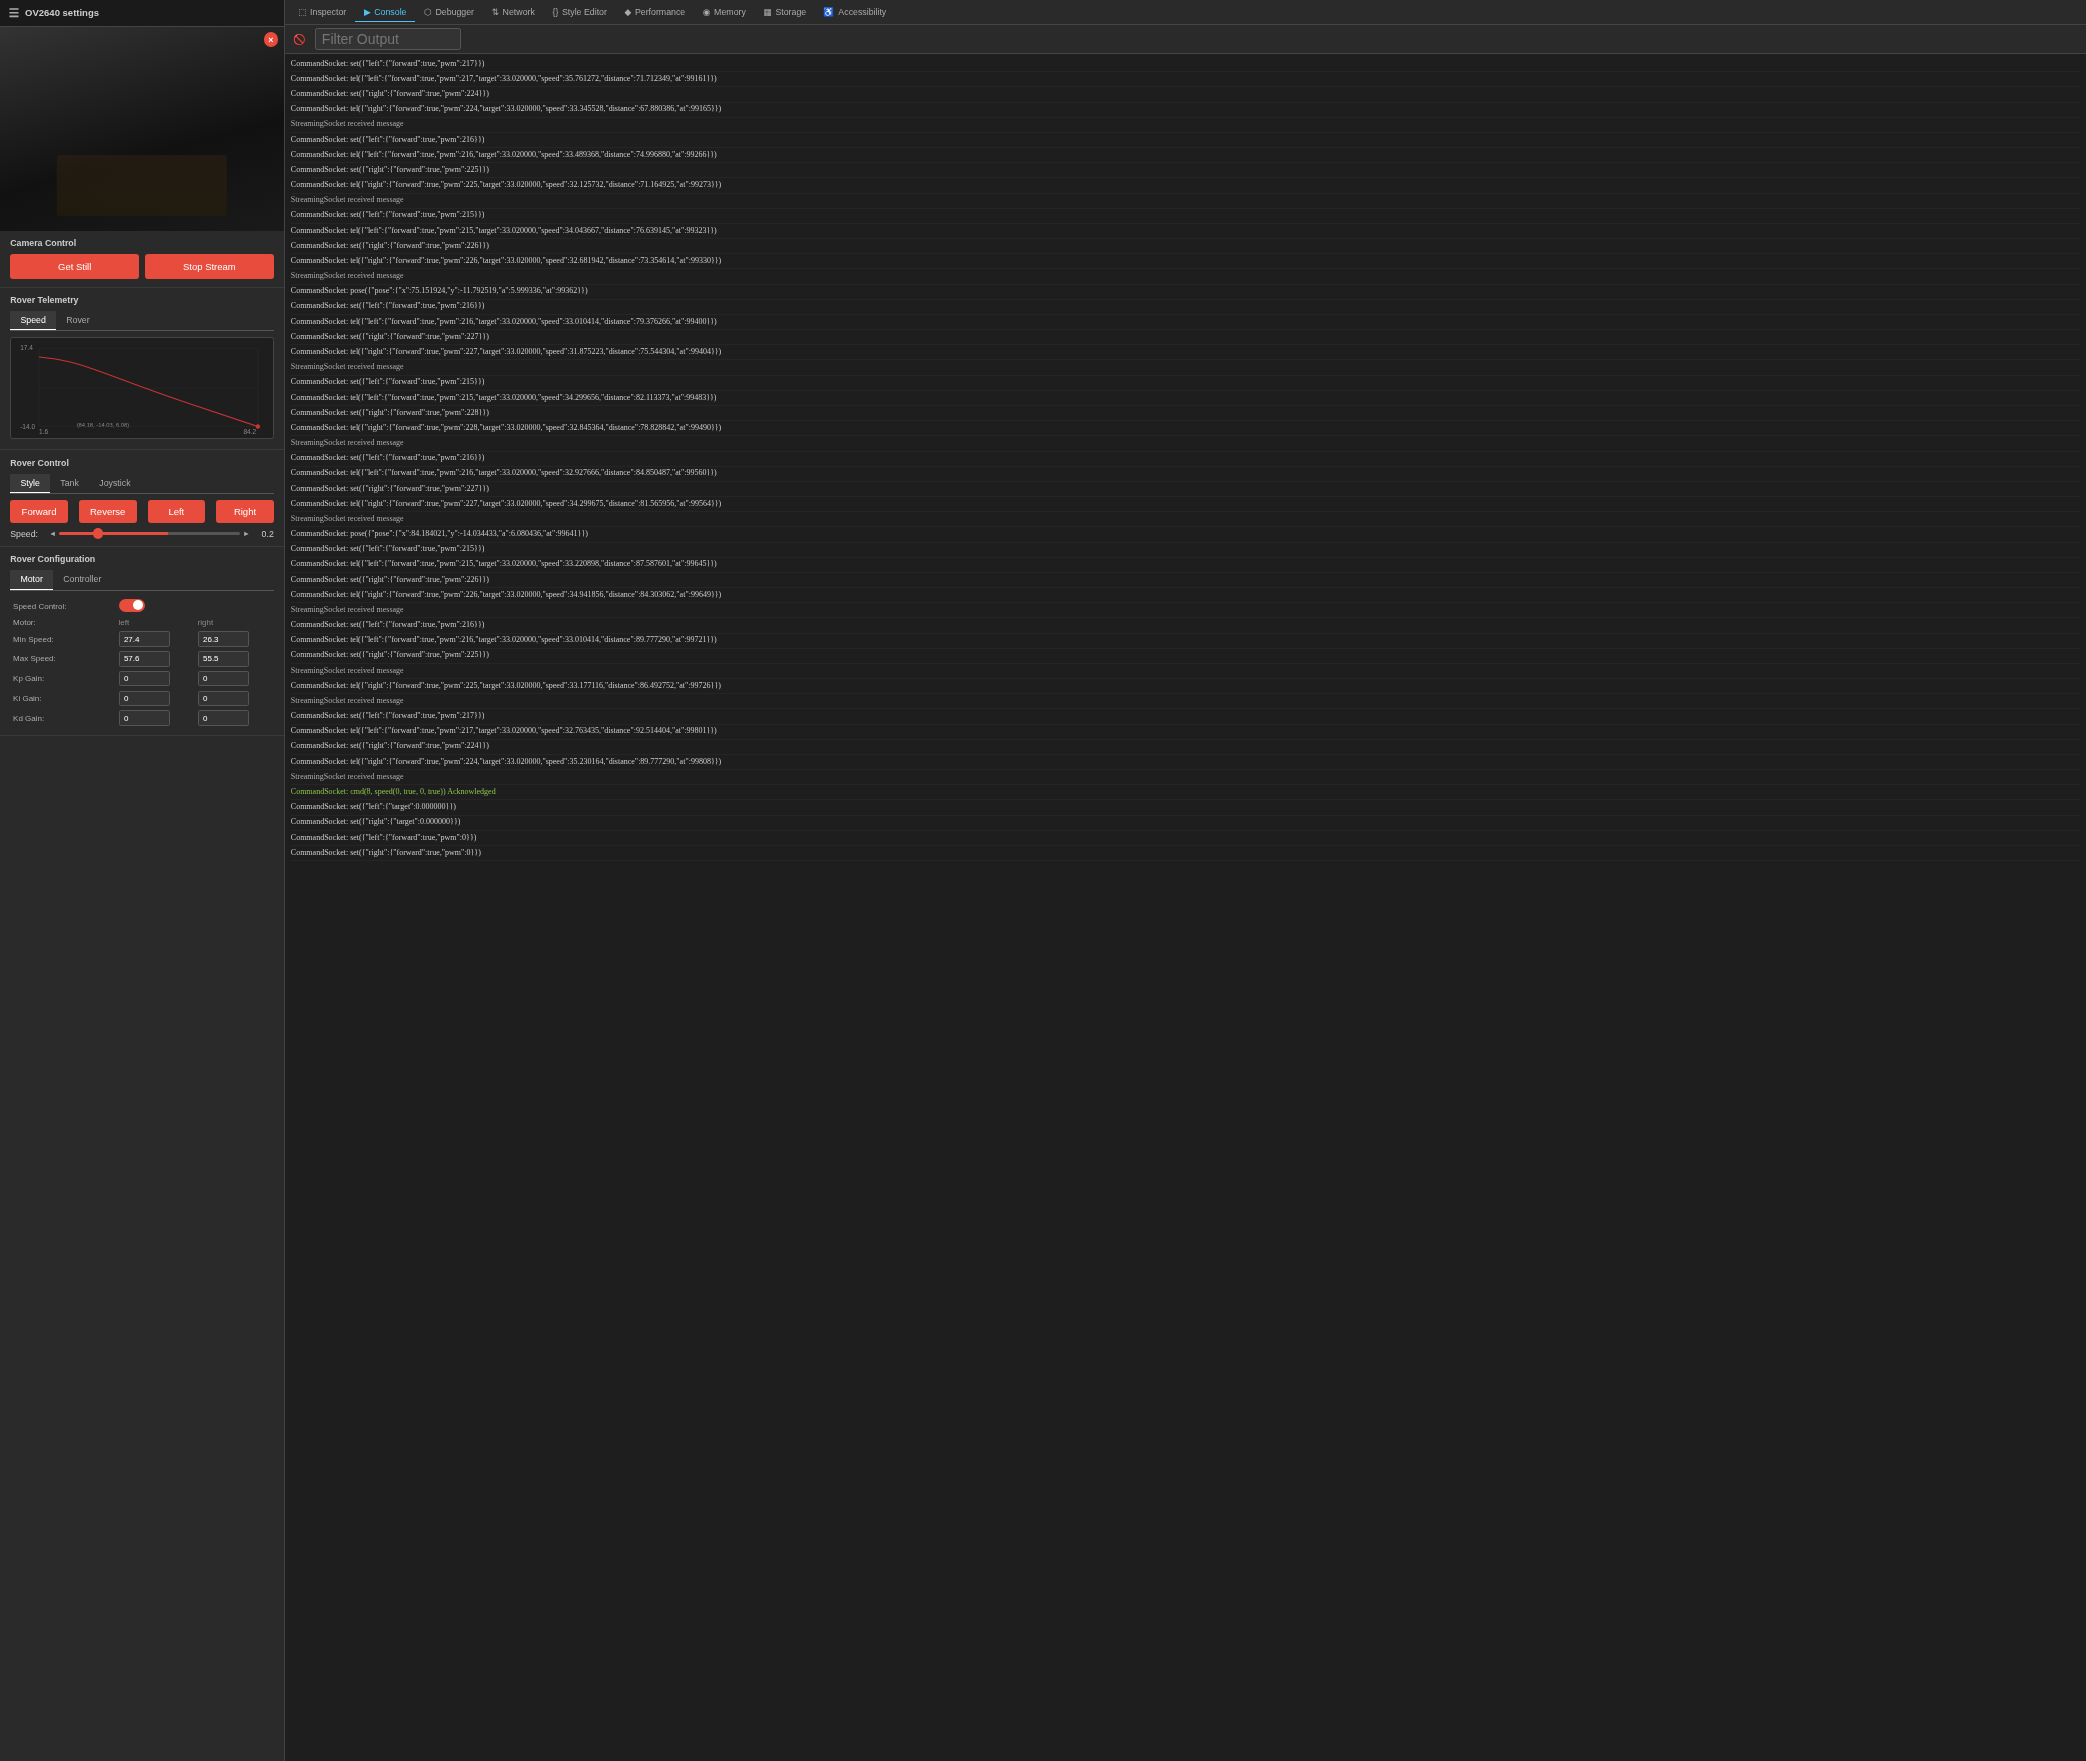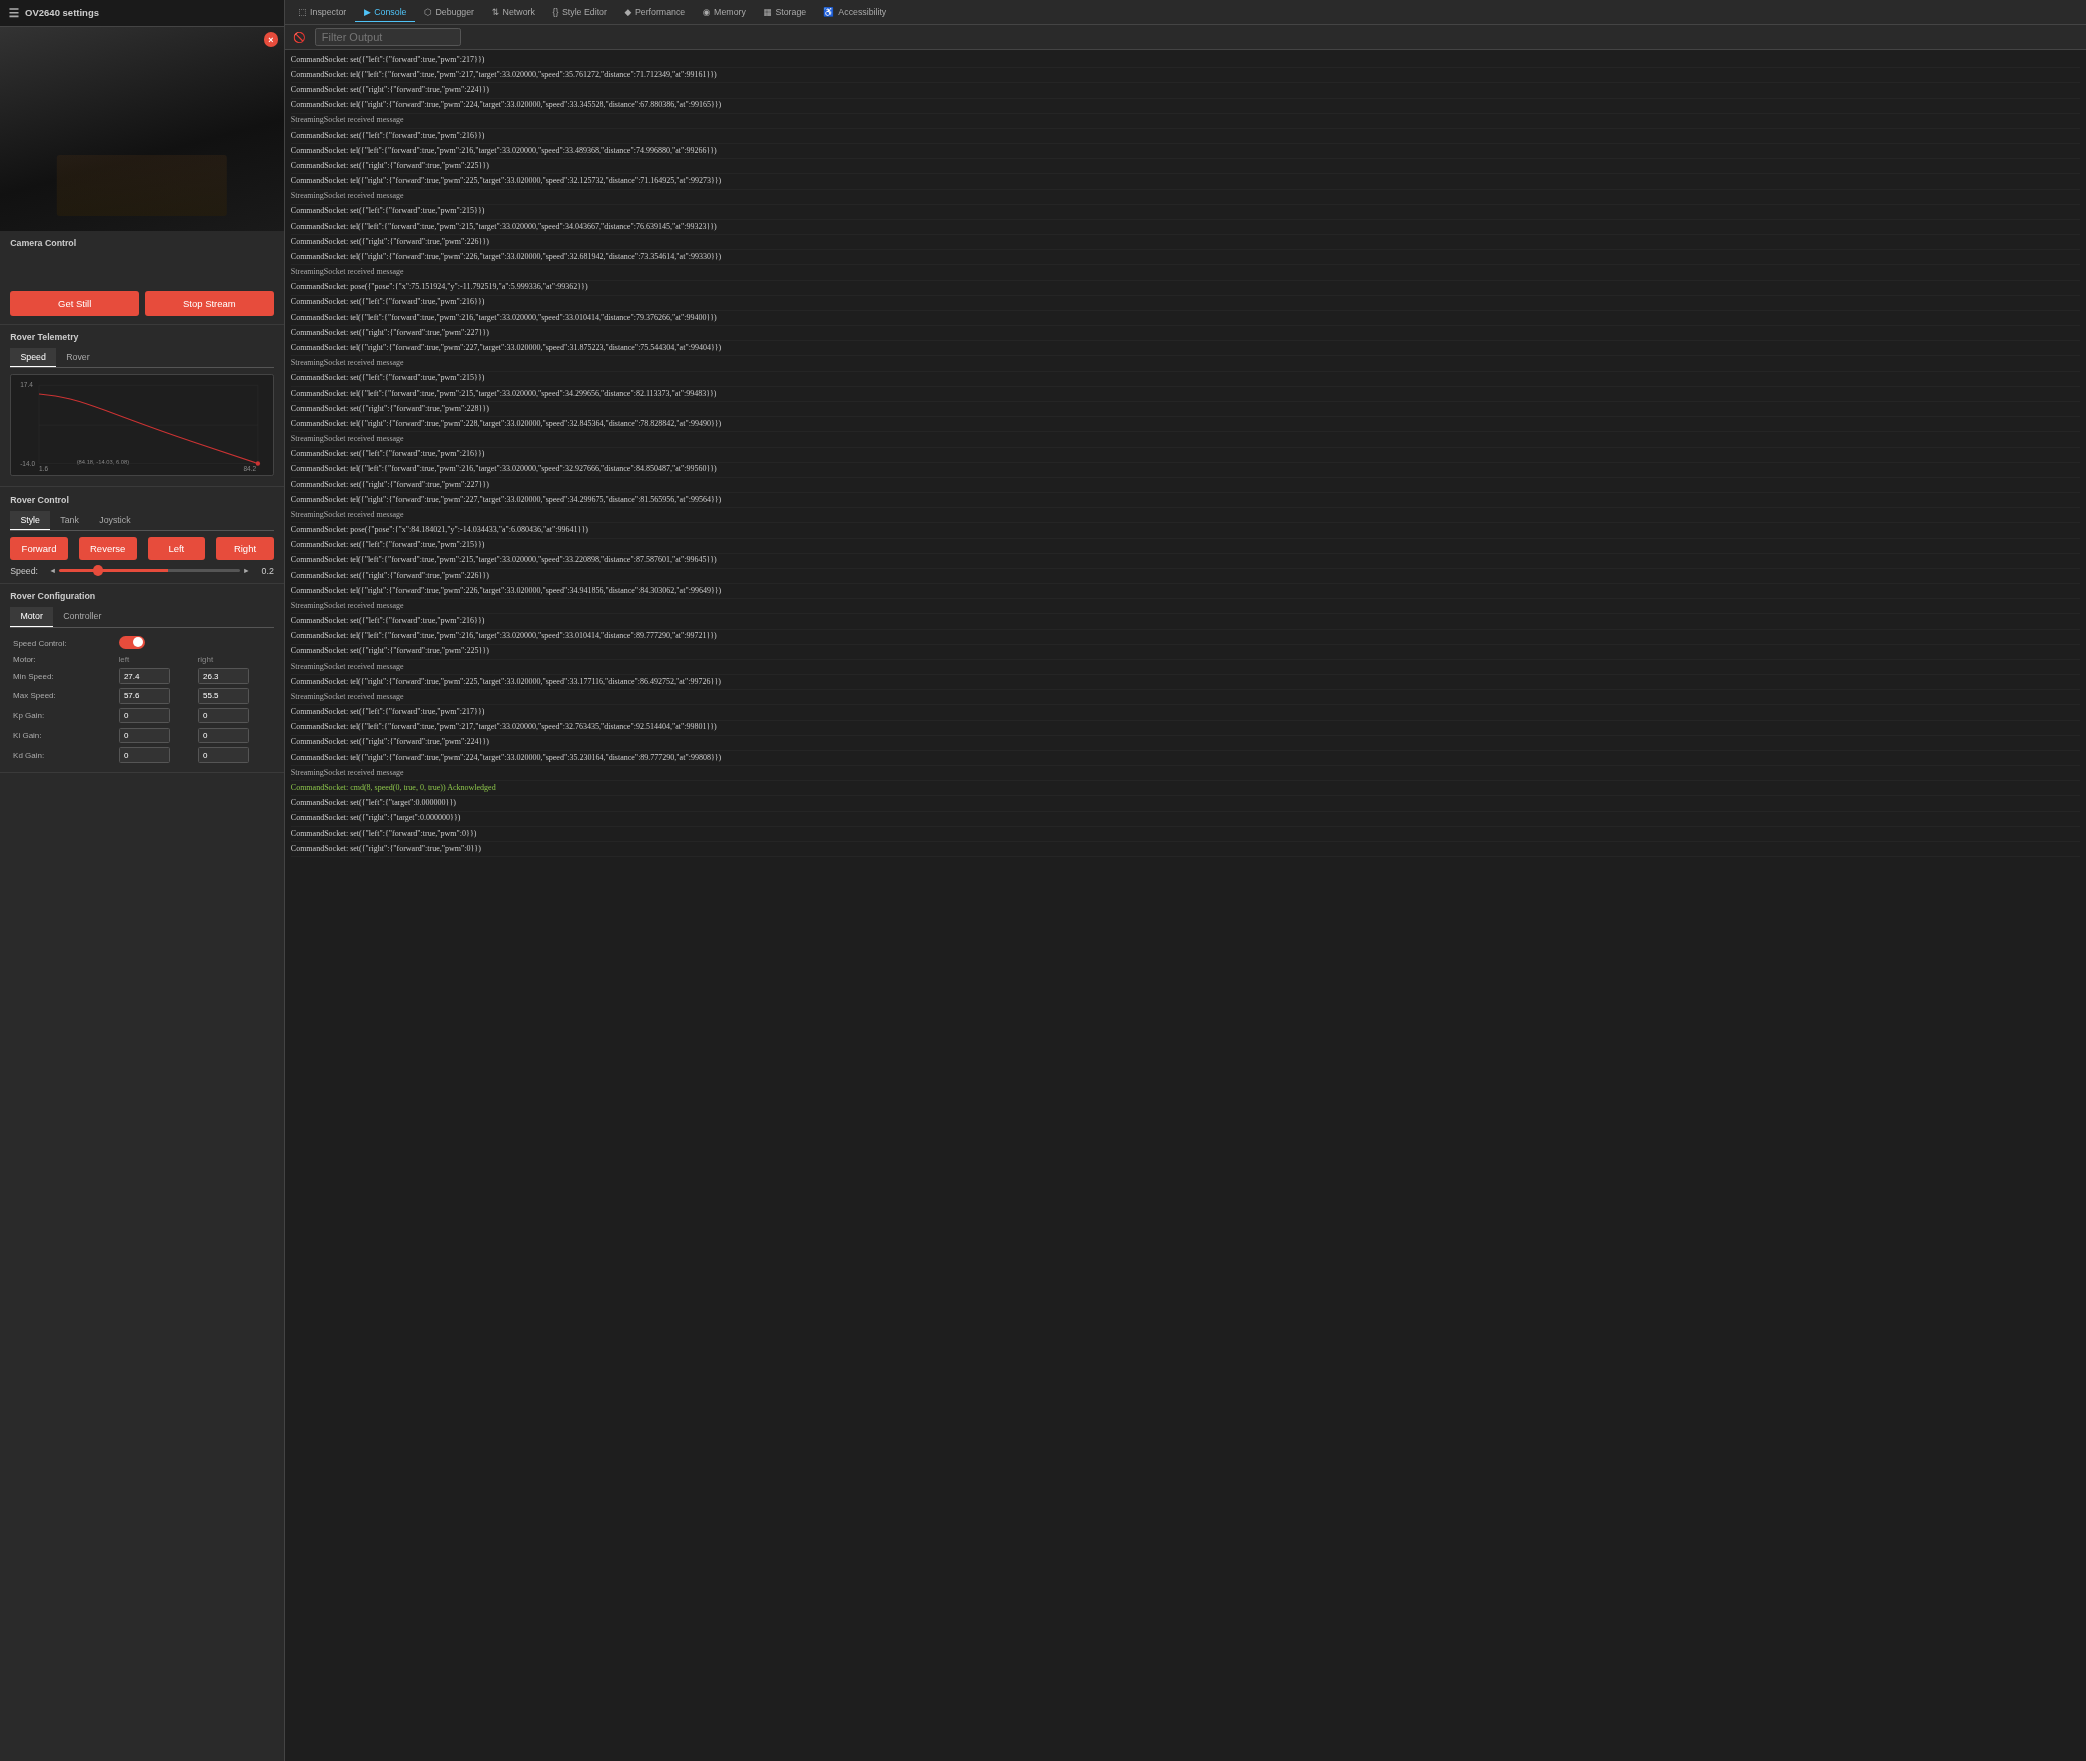--- a/index.html
+++ b/index.html
@@ -111,21 +111,20 @@
     .btn-red {
       background: #e74c3c;
       color: white;
       border: none;
       border-radius: 2.9px;
       padding: 7.3px 11.7px;
       font-size: 9.5px;
       font-weight: 500;
       cursor: pointer;
       flex: 1;
-      margin-top: 37px;
     }
 
     
     .tab-bar {
       display: flex;
       border-bottom: 0.7px solid #555;
       margin-bottom: 5.8px;
     }
 
     .tab {
@@ -346,21 +345,21 @@
       font-size: 10.2px;
       cursor: pointer;
       padding: 1.5px 2.9px;
     }
 
     .filter-input {
       background: #333;
       border: 0.7px solid #555;
       color: #ccc;
       padding: 2.2px 5.8px;
-      font-size: 11px;
+      font-size: 14px;
       border-radius: 2.2px;
       width: 146px;
     }
 
     
     #console-output {
       flex: 1;
       overflow-y: auto;
       padding: 2.9px 5.8px;
       font-family: Liberation Serif, serif;

